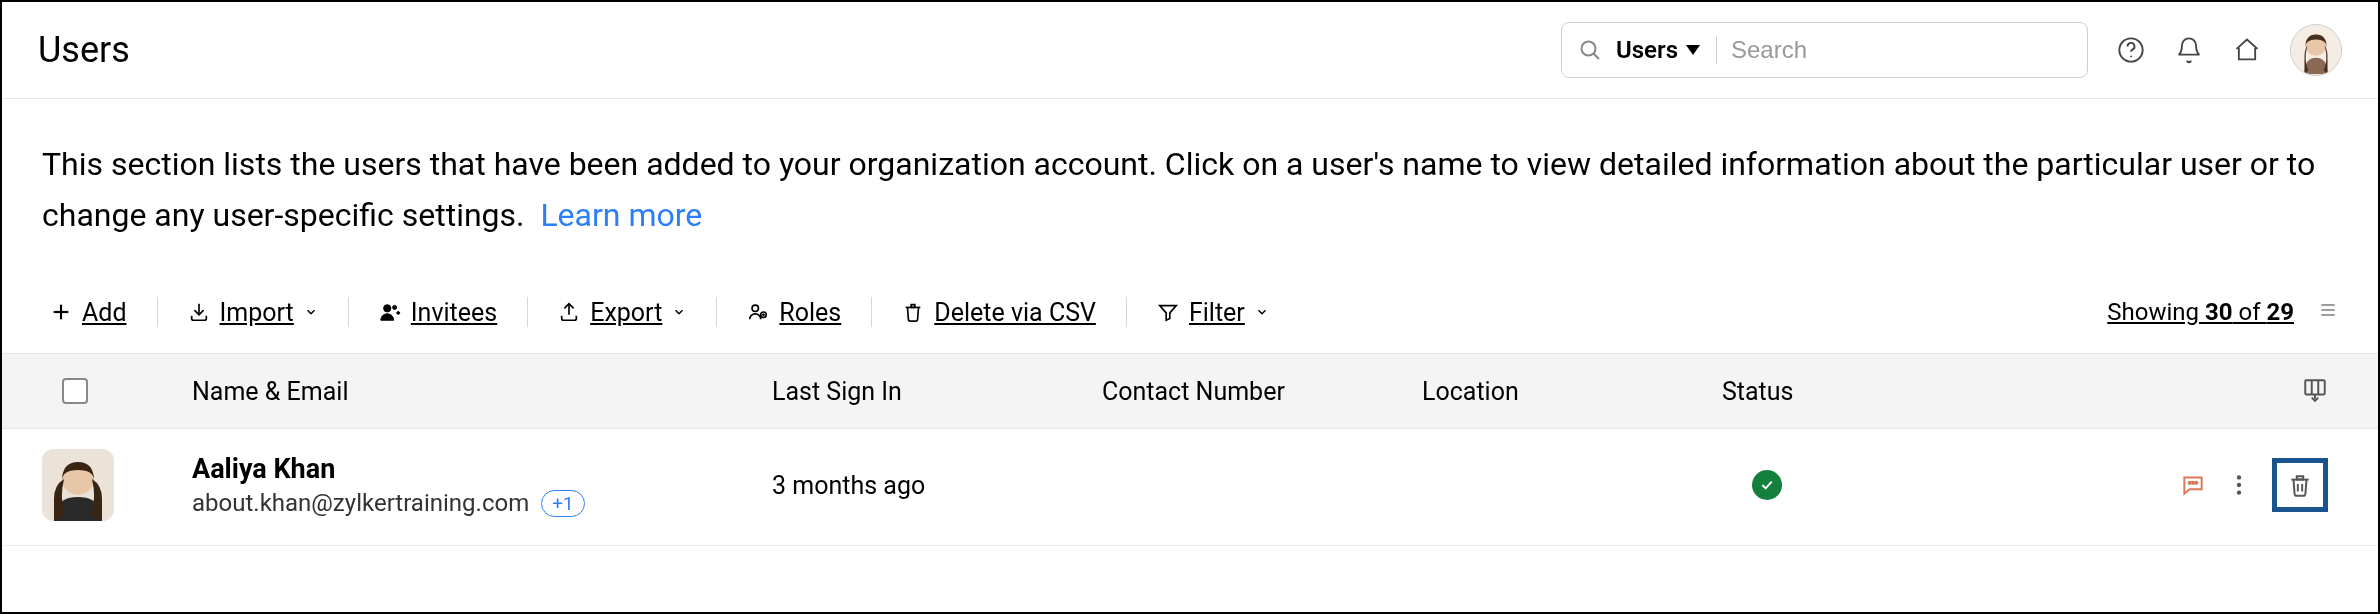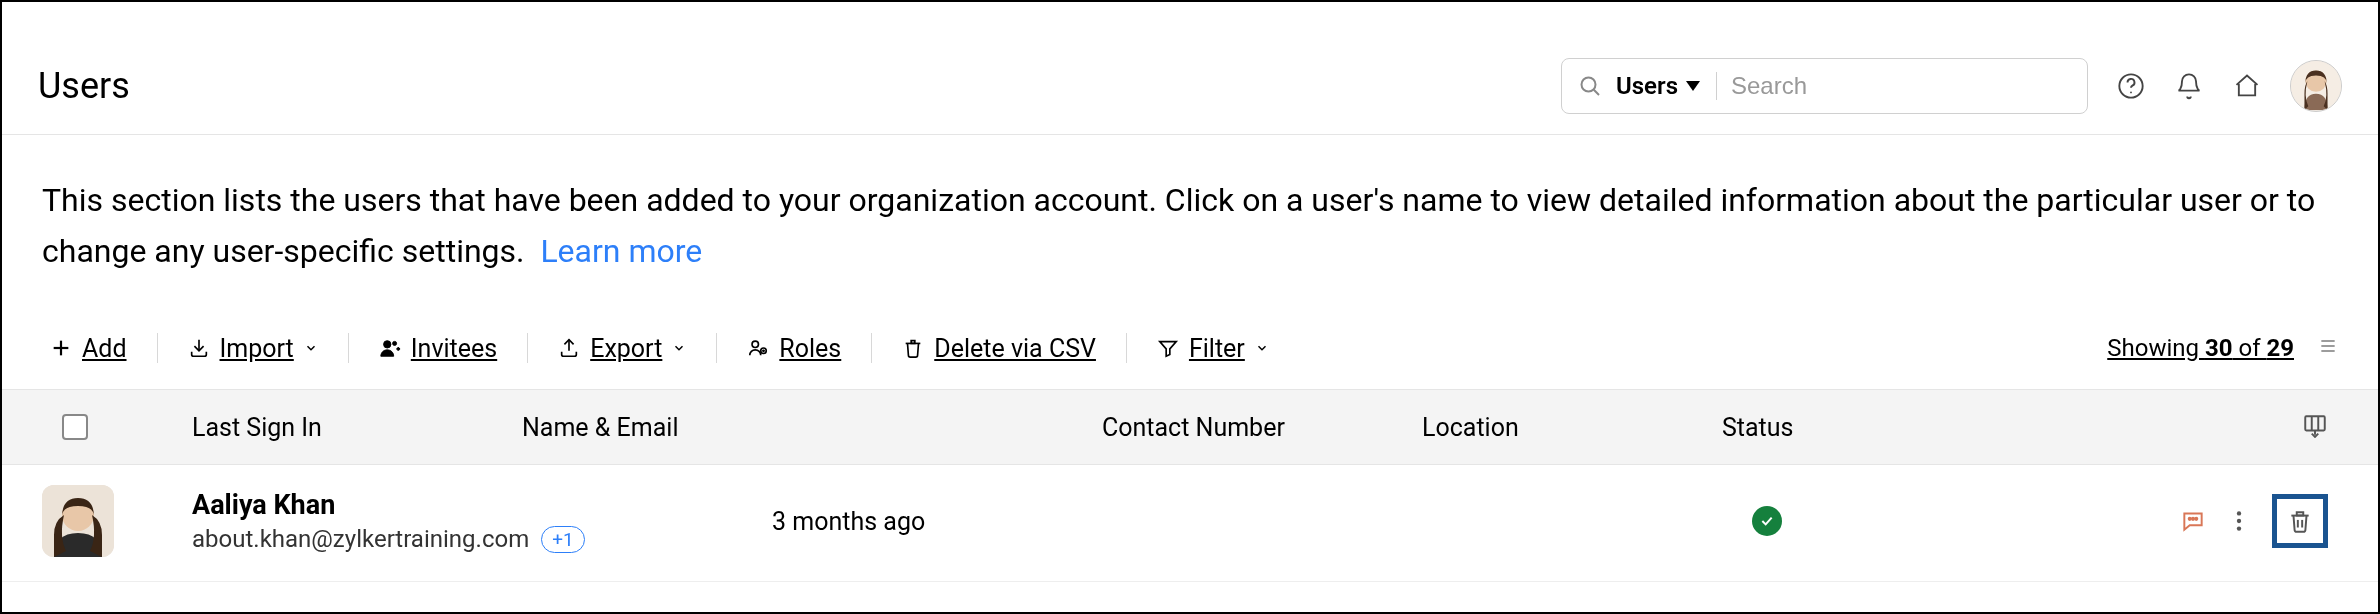--- a/index.html
+++ b/index.html
@@ -15,21 +15,20 @@
       width: 2380px;
       height: 614px;
       overflow: hidden;
     }
     .header {
       display: flex;
       align-items: center;
       justify-content: space-between;
       padding: 20px 36px;
       border-bottom: 1px solid #e5e5e5;
-      margin-top: 36px;
     }
     .header-left {
       font-size: 36px;
       font-weight: 400;
       color: #000;
     }
     .header-right {
       display: flex;
       align-items: center;
       gap: 28px;
@@ -433,22 +432,22 @@
             <line x1="4" y1="18" x2="20" y2="18"></line>
           </svg>
       </div>
     </div>
   </div>
 
   <div class="table-header">
     <div class="col-checkbox">
       <div class="checkbox"></div>
     </div>
+    <div class="th col-name">Name &amp; Email</div>
     <div class="th col-signin">Last Sign In</div>
-    <div class="th col-name">Name &amp; Email</div>
     <div class="th col-contact">Contact Number</div>
     <div class="th col-location">Location</div>
     <div class="th col-status">Status</div>
     <div class="col-actions">
       <div class="columns-icon">
         <svg viewBox="0 0 24 24" stroke-width="1.8">
             <rect x="3" y="4" width="18" height="13" rx="1"></rect>
             <line x1="9" y1="4" x2="9" y2="17"></line>
             <line x1="15" y1="4" x2="15" y2="17"></line>
             <path d="M12 17v4M9 20l3 3 3-3" fill="none"></path>

